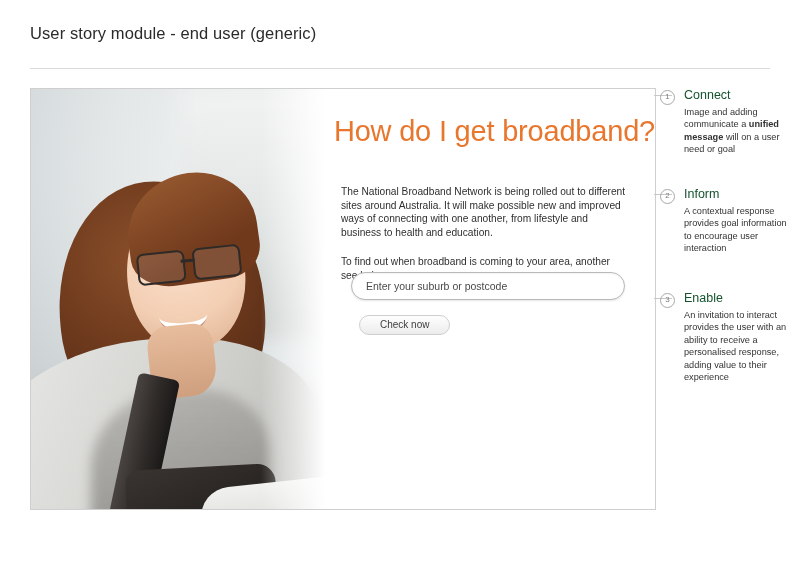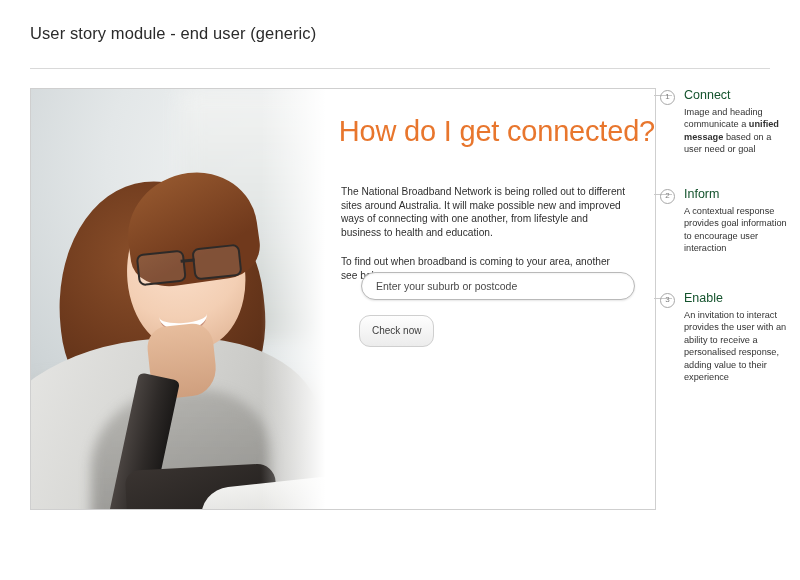--- a/index.html
+++ b/index.html
@@ -286,43 +286,43 @@
     top: 155px;
     width: 330px;
     text-align: center;
     font-size: 15px;
     color: #1aa7d0;
     font-weight: 400;
   }
 
   .search-field {
     position: absolute;
-    left: 40px;
+    left: 30px;
     top: 183px;
     width: 274px;
     height: 28px;
     border: 1px solid #b9b9b9;
     border-radius: 16px;
     background: #ffffff;
     box-shadow: 0 1px 2px rgba(0,0,0,.10), inset 0 1px 2px rgba(0,0,0,.05);
     padding: 8px 14px;
     font-size: 10.5px;
     color: #4a4a4a;
     font-family: "Liberation Sans", sans-serif;
     box-sizing: border-box;
     outline: none;
   }
   .search-field::placeholder { color: #4a4a4a; }
 
   .check-button {
     position: absolute;
     left: 38px;
     top: 226px;
-    height: 32px;
-    padding: 0 12px;
+    height: 20px;
+    padding: 0 20px;
     border: 1px solid #cfcfcf;
     border-radius: 11px;
     background: linear-gradient(180deg, #fefefe 0%, #ececec 100%);
     font-size: 10px;
     color: #3d3d3d;
     font-family: "Liberation Sans", sans-serif;
     line-height: 18px;
     cursor: pointer;
   }
 
@@ -403,21 +403,21 @@
       <div class="strap"></div>
       <div class="bag"></div>
       <div class="arm"></div>
 
       <div class="cup-lid"></div>
       <div class="cup"></div>
       <div class="fade-right"></div>
     </div>
 
     <div class="content">
-      <div class="headline">How do I get connected?</div>
+      <div class="headline">How do I get broadband?</div>
 
       <div class="body-copy">
         <p>The National Broadband Network is being rolled out to different sites around Australia. It will make possible new and improved ways of connecting with one another, from lifestyle and business to health and education.</p>
         <p class="second">To find out when broadband is coming to your area, another see below.</p>
       </div>
 
 
       <input class="search-field" type="text" placeholder="Enter your suburb or postcode" style="">
 
       <button class="check-button">Check now</button>
@@ -426,21 +426,21 @@
 
   <div class="leader" style="left:654px; top:95px; width:18px;"></div>
   <div class="leader" style="left:654px; top:194px; width:18px;"></div>
   <div class="leader" style="left:654px; top:298px; width:18px;"></div>
 
   <div class="annotations">
 
     <div class="ann" style="top:8px;">
       <div class="num">1</div>
       <div class="ann-title">Connect</div>
-      <div class="ann-body"><span>Image and heading communicate a </span><b>unified message</b><span> based on a user need or goal</span></div>
+      <div class="ann-body"><span>Image and adding communicate a </span><b>unified message</b><span> will on a user need or goal</span></div>
     </div>
 
     <div class="ann" style="top:107px;">
       <div class="num">2</div>
       <div class="ann-title">Inform</div>
       <div class="ann-body">A contextual response provides goal information to encourage user interaction</div>
     </div>
 
     <div class="ann" style="top:211px;">
       <div class="num">3</div>

